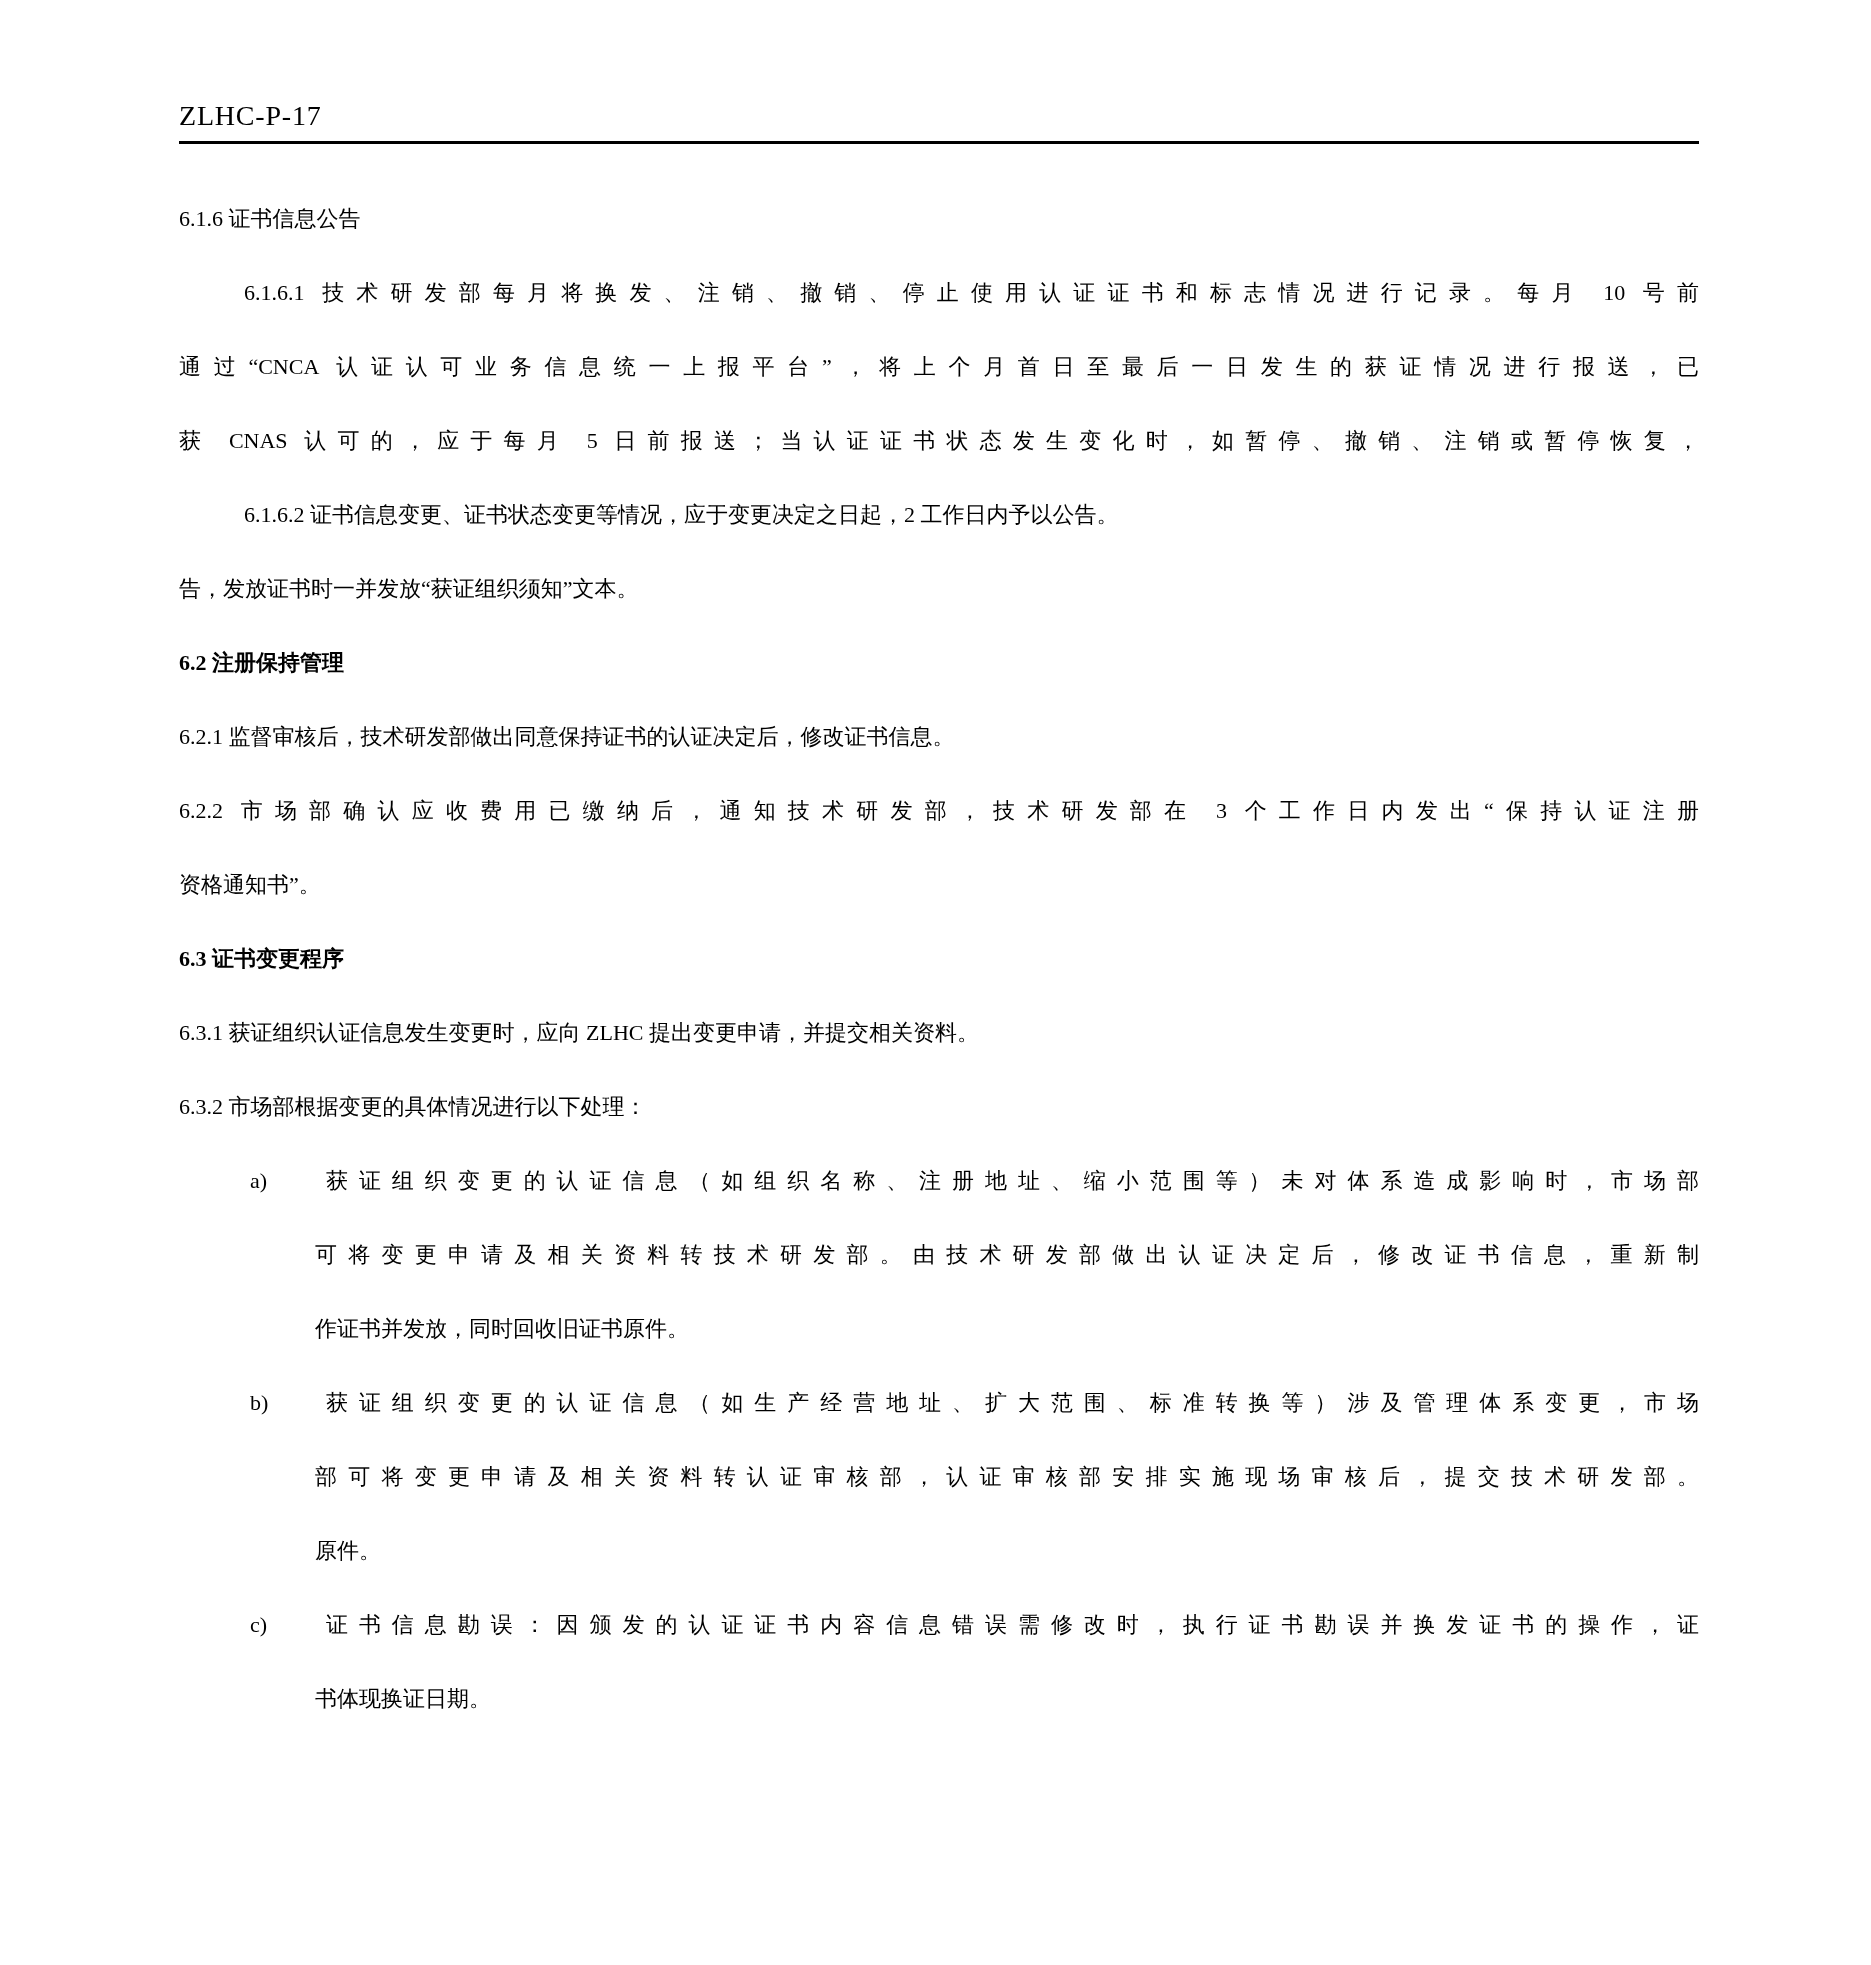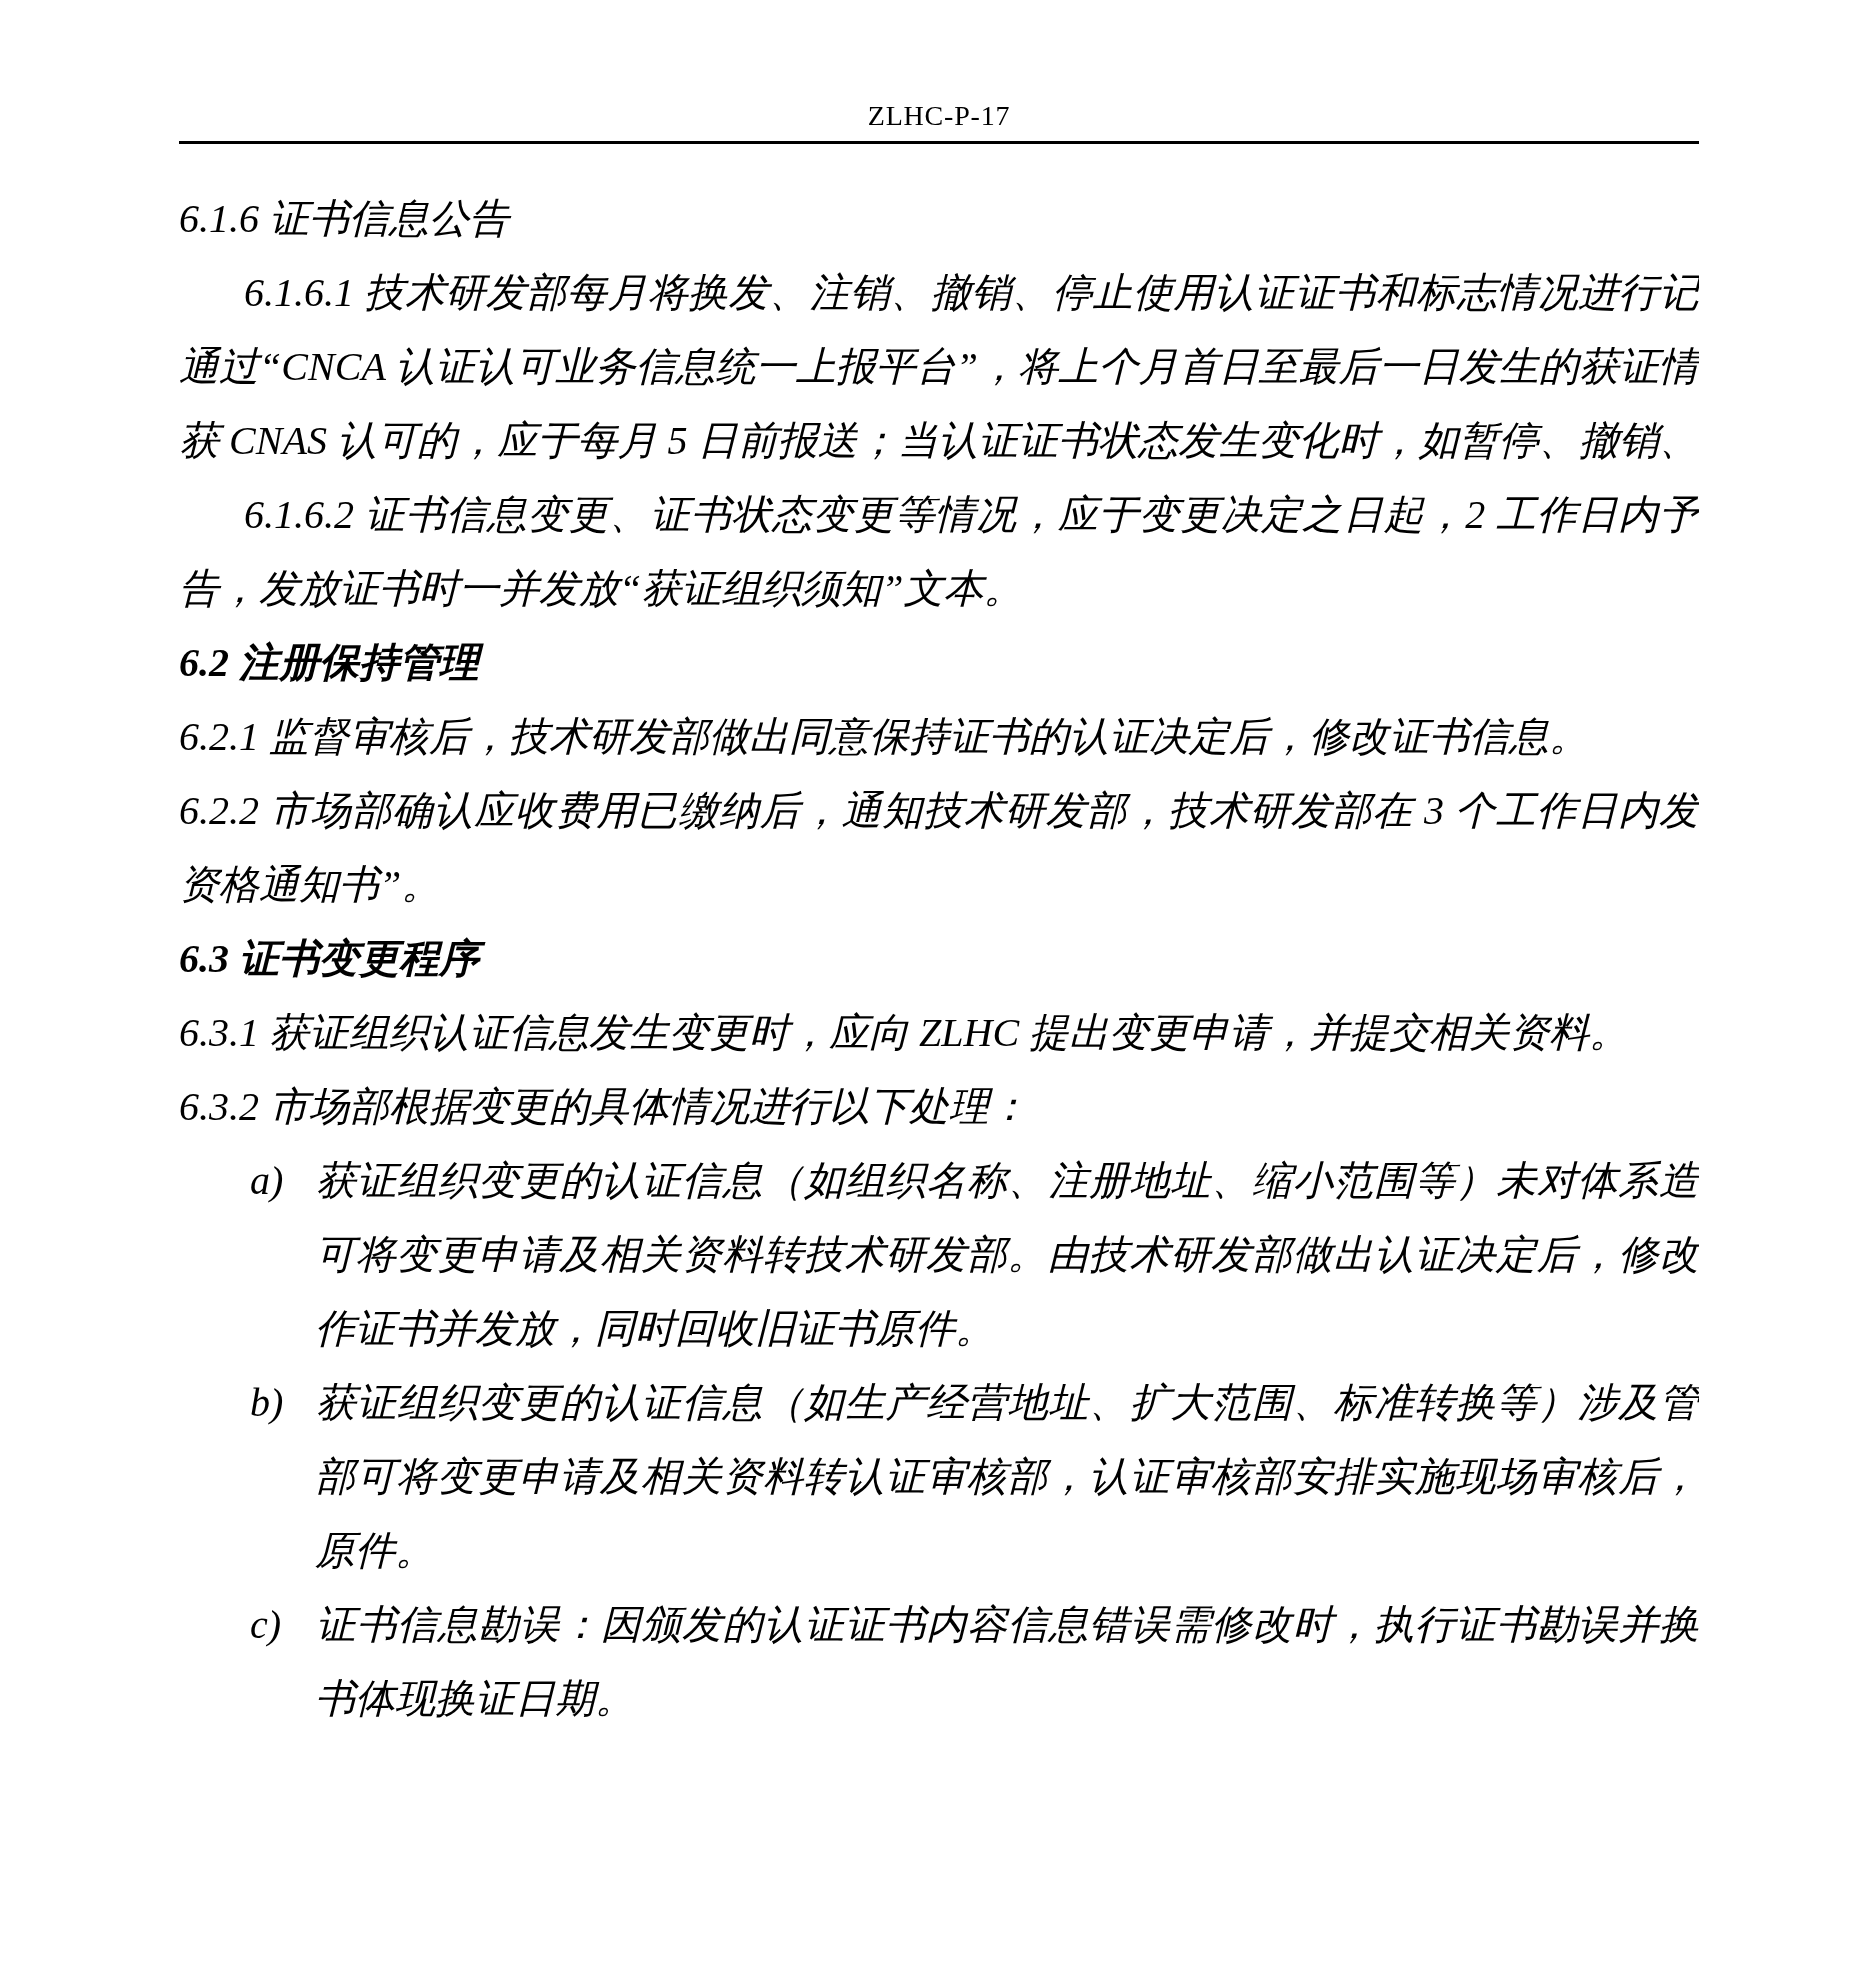--- a/index.html
+++ b/index.html
@@ -10,47 +10,46 @@
     background: #ffffff;
     color: #000000;
     font-family: "Liberation Serif", "DejaVu Serif", serif;
     overflow: hidden;
   }
   .header {
     position: absolute;
     left: 179px;
     right: 173px;
     top: 99px;
-    text-align: center;
+    text-align: left;
     font-size: 28px;
     line-height: 1.2;
     letter-spacing: 0.8px;
   }
   .rule {
     position: absolute;
     left: 179px;
     right: 173px;
     top: 141px;
     height: 2.8px;
     background: #000000;
   }
   .doc-body {
     position: absolute;
     left: 179px;
     right: 173px;
     top: 182px;
   }
   .line {
-    font-size: 40px;
+    font-size: 22px;
     line-height: 74px;
     height: 74px;
     text-align: justify;
     overflow: hidden;
     white-space: normal;
-    font-style: italic;
   }
   .line.stretch { text-align-last: justify; }
   .line.bold { font-weight: 700; }
   .indent2 { padding-left: 65px; }
   .list-first { padding-left: 136px; }
   .list-cont { padding-left: 136px; }
   .marker {
     display: inline-block;
     width: 65px;
     margin-left: -65px;

